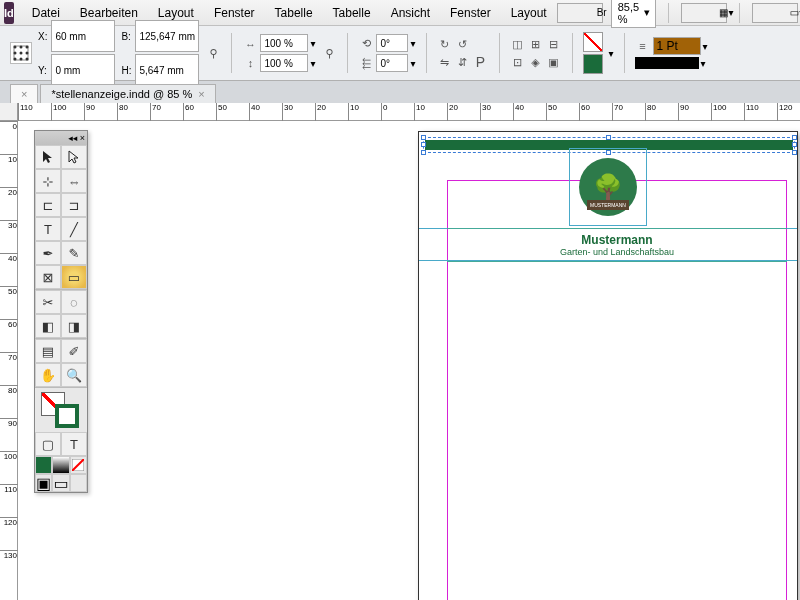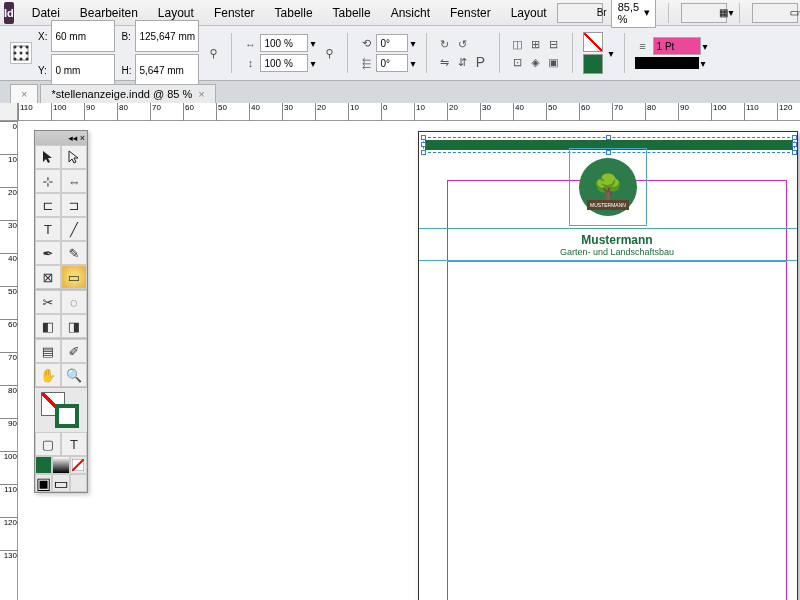--- a/index.html
+++ b/index.html
@@ -22,21 +22,21 @@
 .coord-input { width: 64px; height: 32px; border: 1px solid #aaa; padding: 0 3px; font-size: 10px; background: #fff; }
 .pct-group { display: flex; flex-direction: column; gap: 2px; }
 .pct-row { display: flex; align-items: center; gap: 2px; }
 .pct-input { width: 48px; height: 18px; border: 1px solid #aaa; padding: 0 3px; font-size: 10px; background: #fff; }
 .angle-input { width: 32px; height: 18px; border: 1px solid #aaa; padding: 0 3px; font-size: 10px; background: #fff; }
 .mini-icon { width: 16px; height: 16px; display: inline-flex; align-items: center; justify-content: center; font-size: 11px; color: #555; }
 .ctrl-sep { width: 1px; height: 40px; background: #c0c0c0; margin: 0 4px; }
 .swatch-red { width: 20px; height: 20px; background: #fff; border: 1px solid #999; position: relative; }
 .swatch-red::after { content: ''; position: absolute; left: 0; top: 0; right: 0; bottom: 0; background: linear-gradient(to top right, transparent 45%, red 45%, red 55%, transparent 55%); }
 .swatch-green { width: 20px; height: 20px; background: #1a6b3a; border: 1px solid #999; }
-.stroke-box { width: 48px; height: 18px; border: 1px solid #aaa; padding: 0 3px; font-size: 10px; background: #ec4899; }
+.stroke-box { width: 48px; height: 18px; border: 1px solid #aaa; padding: 0 3px; font-size: 12px; background: #a16207; }
 .stroke-preview { width: 64px; height: 12px; background: #000; }
 
 
 .tabbar { height: 22px; background: #d5d8dc; display: flex; align-items: flex-end; padding-left: 10px; font-size: 11px; }
 .tab { padding: 3px 10px; background: #e8eaec; border: 1px solid #b0b0b0; border-bottom: none; margin-right: 2px; display: flex; align-items: center; gap: 6px; }
 .tab.active { background: #f8f8f8; }
 .tab-close { font-size: 11px; color: #888; }
 
 
 .ruler-h { height: 18px; background: #fff; border-bottom: 1px solid #999; display: flex; font-size: 8px; position: relative; margin-left: 18px; }

